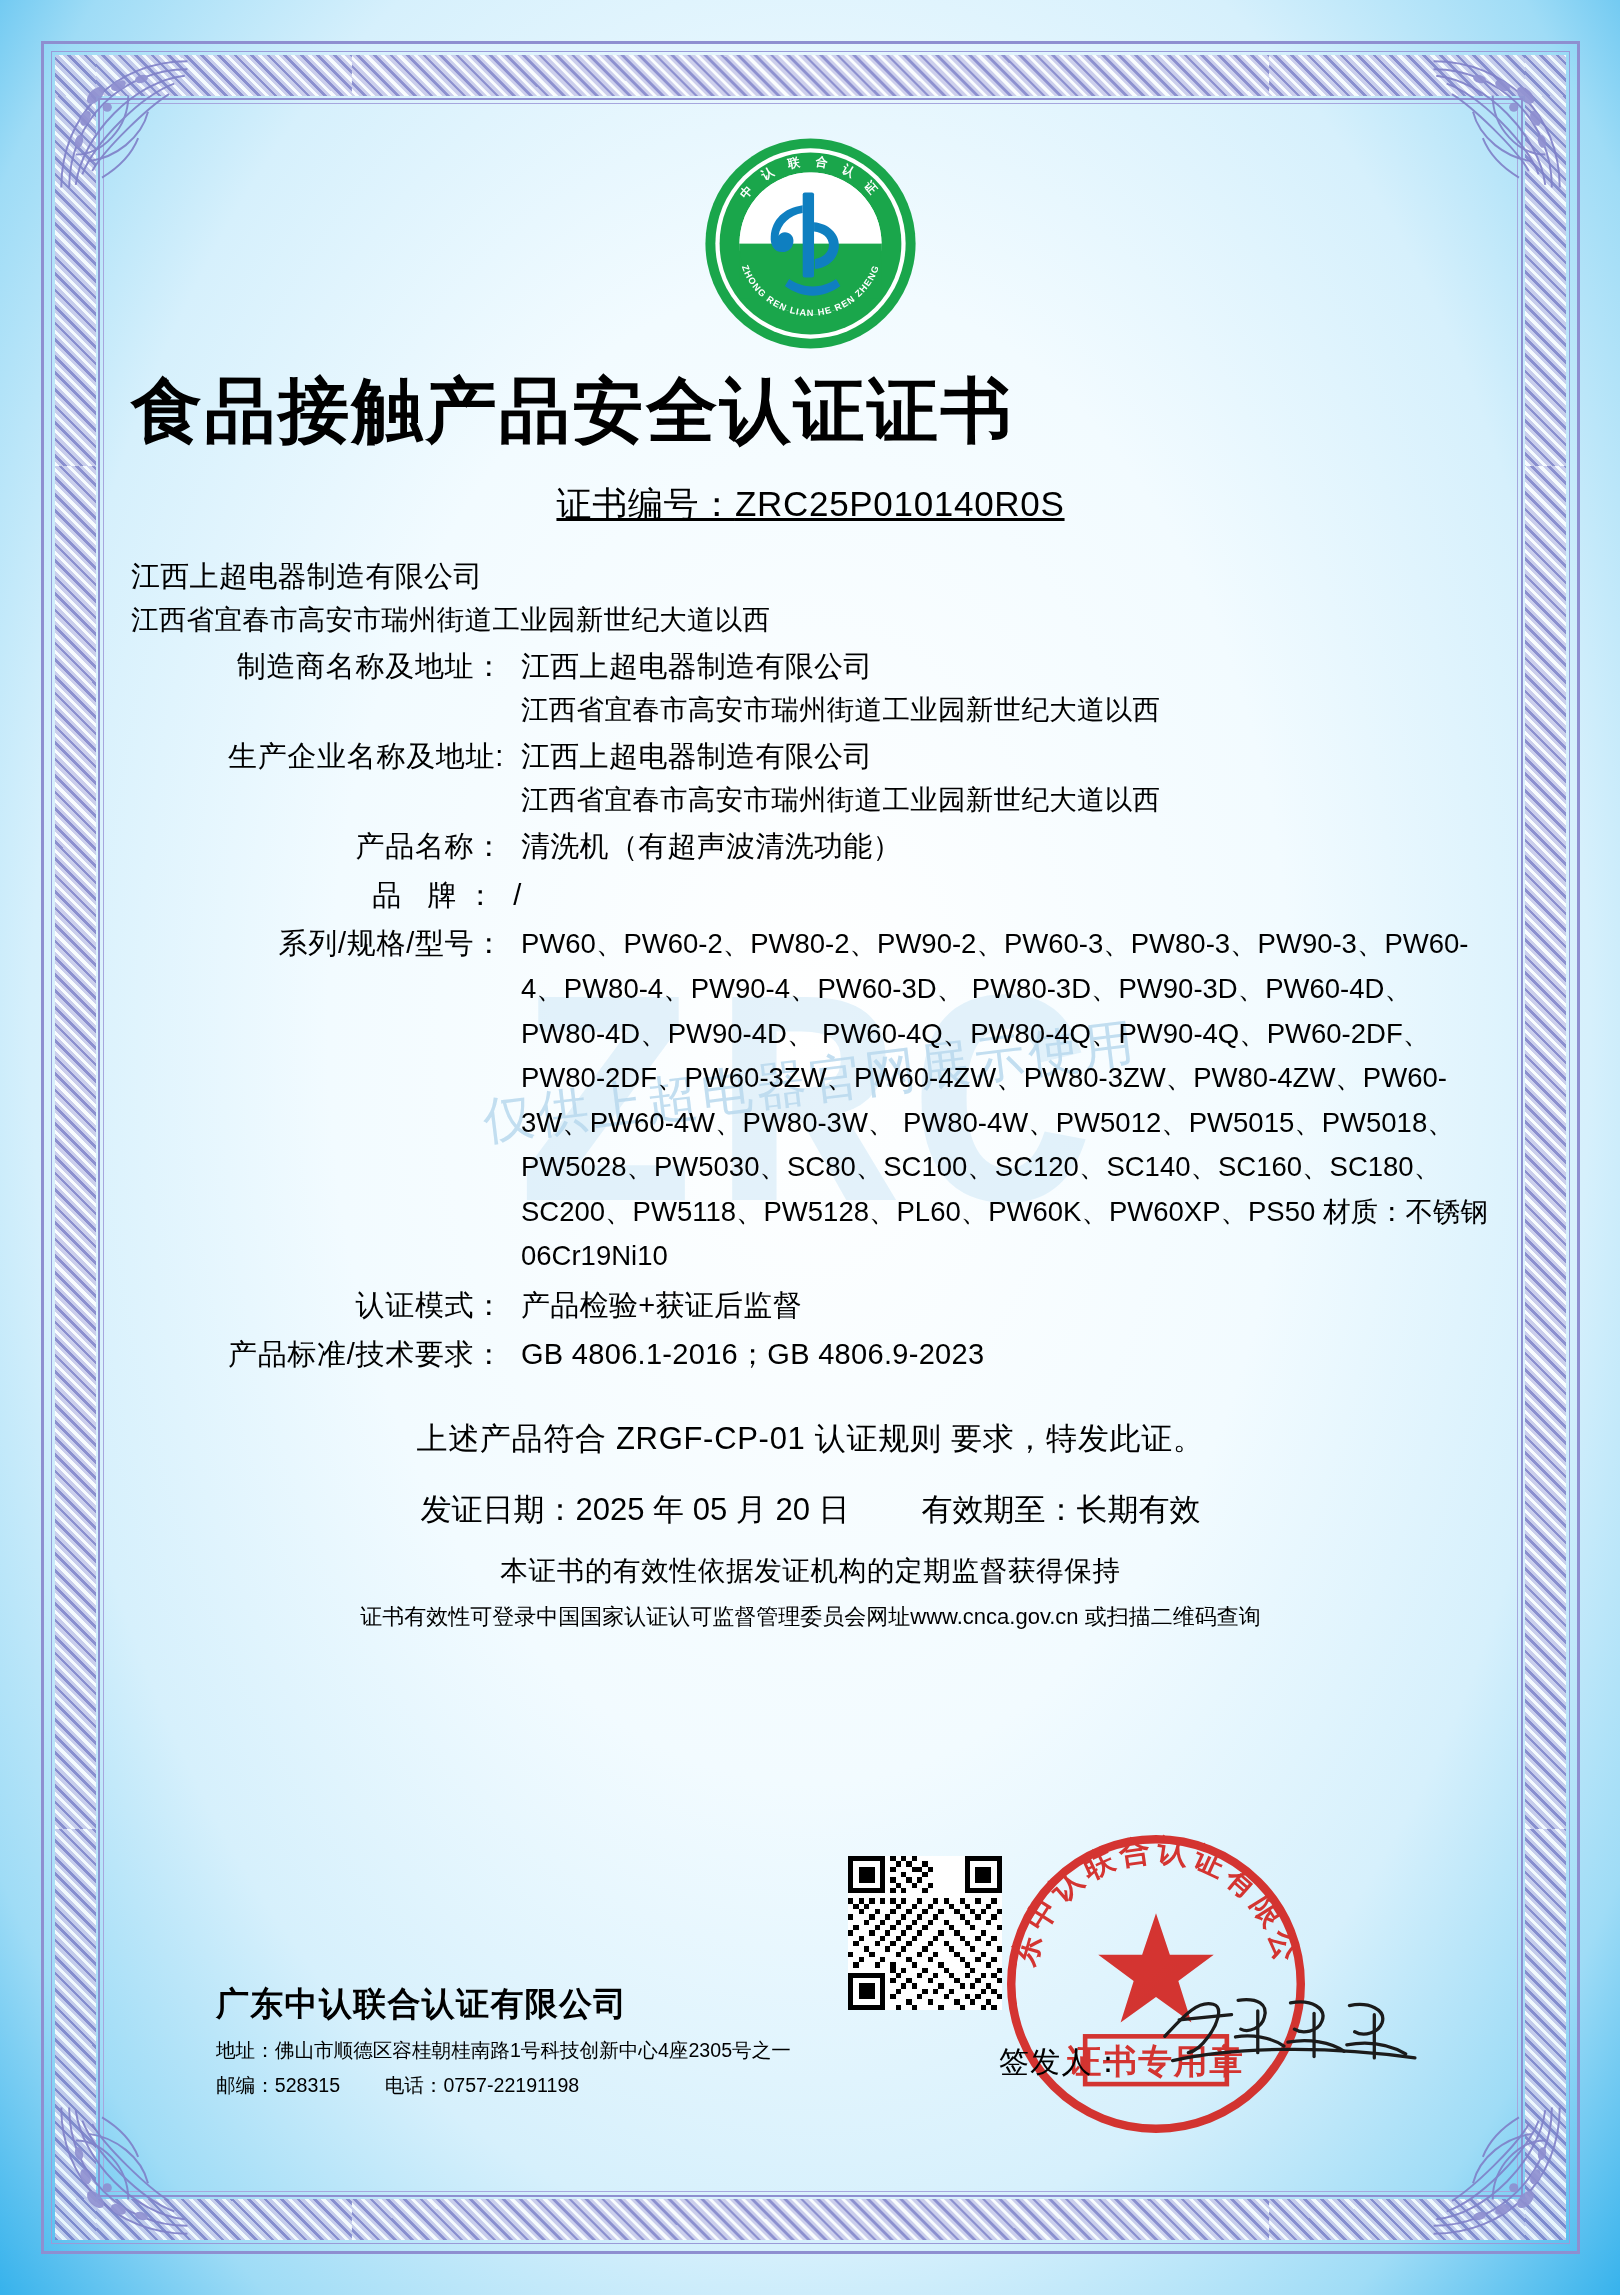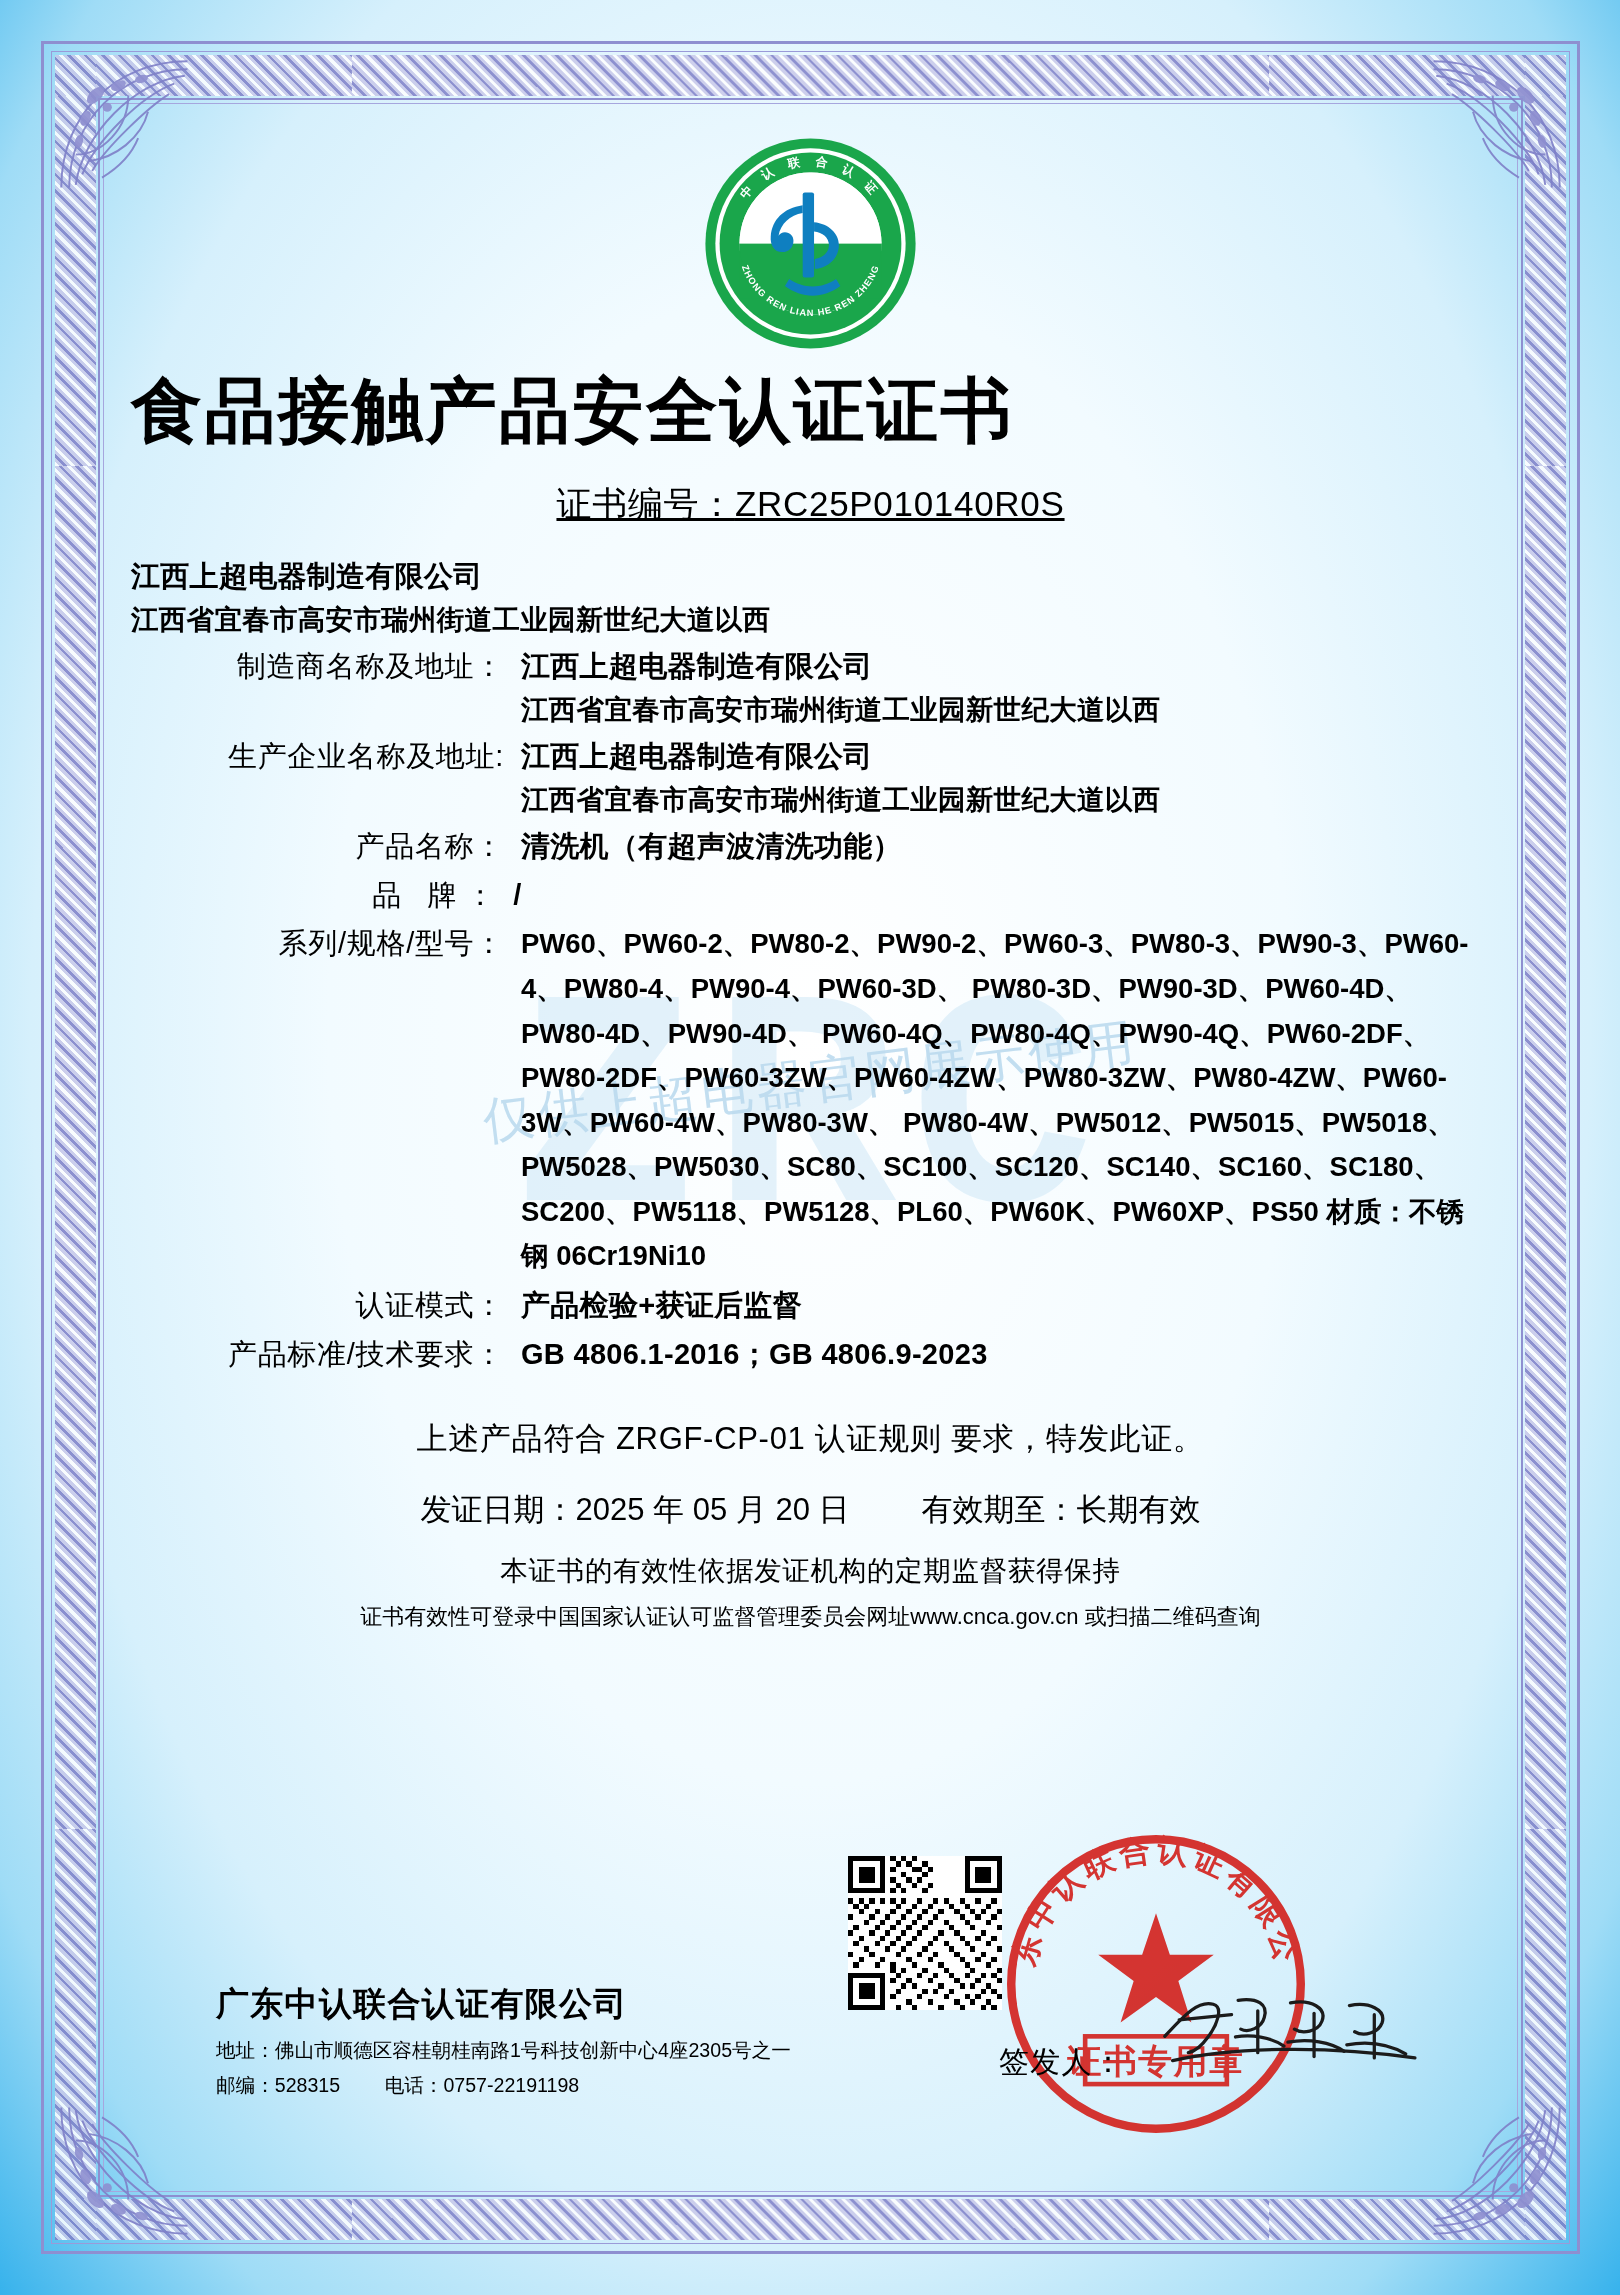--- a/index.html
+++ b/index.html
@@ -138,21 +138,20 @@
     line-height:1.5;
     letter-spacing:0.7px;
   }
   .label.spaced { letter-spacing:9.2px; padding-right:9.2px;}
   .value {
     flex:1 1 auto;
     font-size:29px;
     color:#000;
     line-height:1.5;
     letter-spacing:0.3px;
-    font-weight:bold;
   }
   .value-sub-line {
     font-size:27.5px;
     color:#000;
     line-height:1.5;
   }
   .models {
     font-size:27.5px;
     line-height:1.62;
     color:#000;

